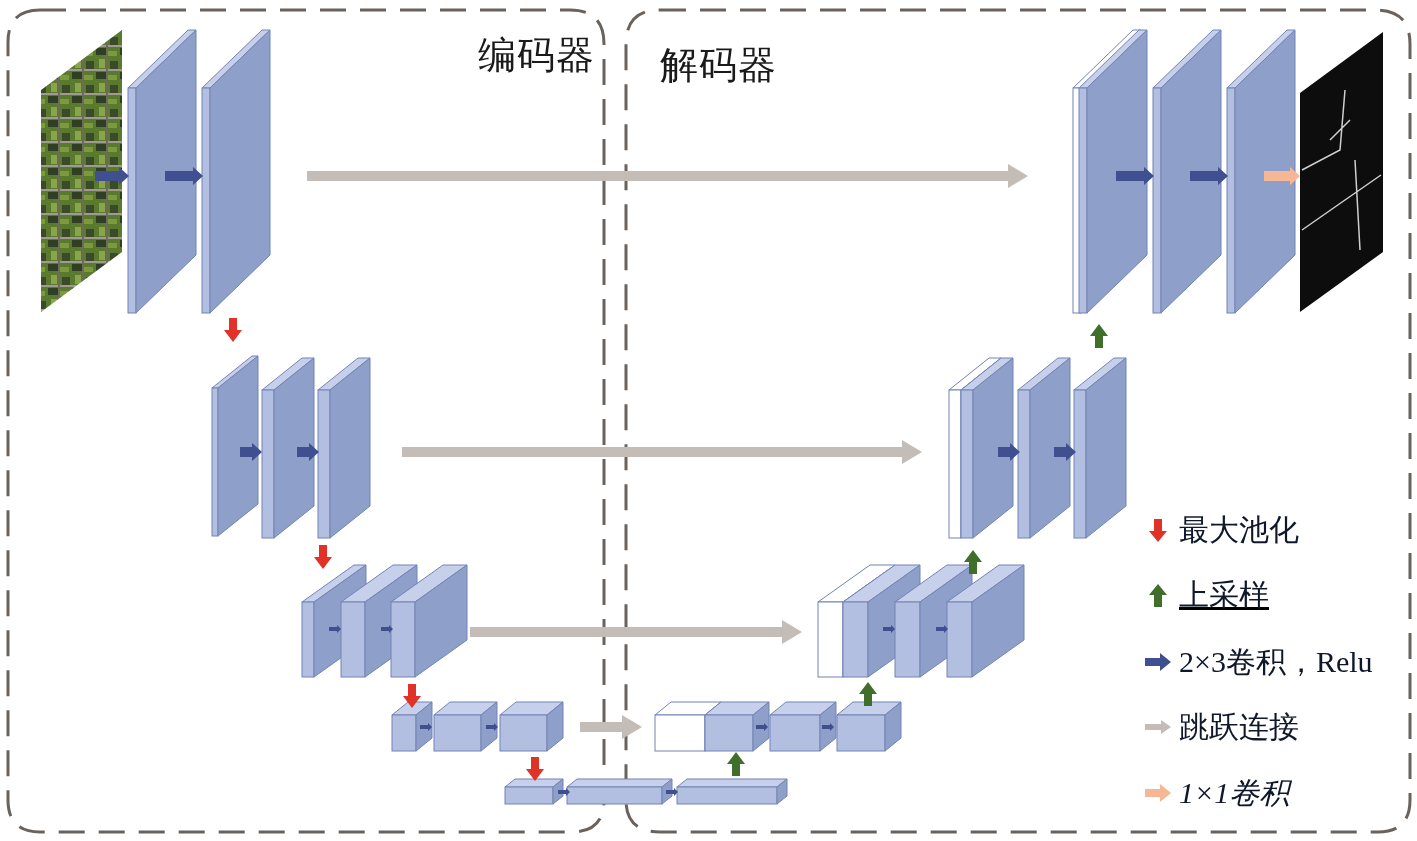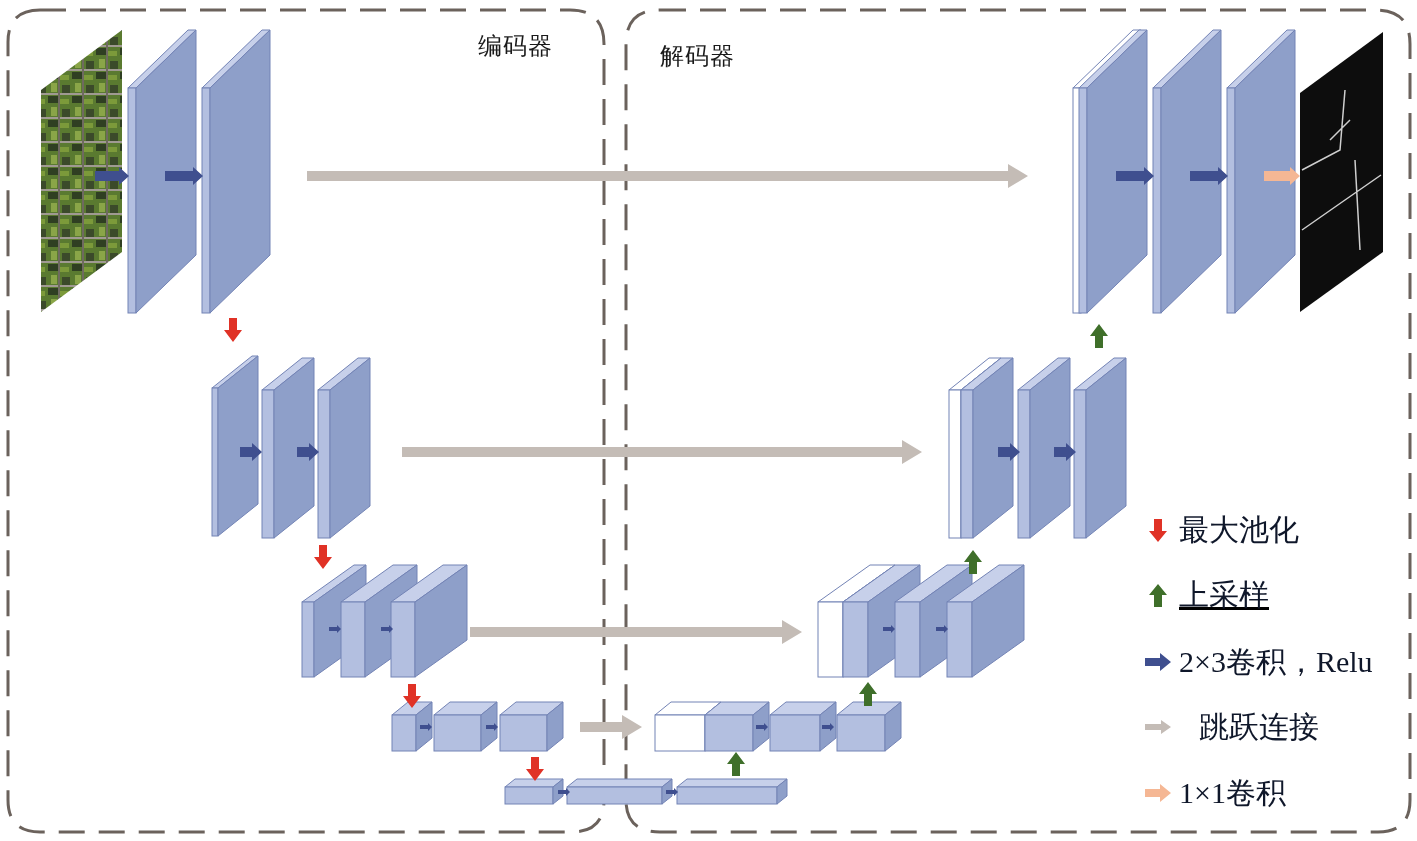--- a/index.html
+++ b/index.html
@@ -1,19 +1,19 @@
 <!DOCTYPE html>
 <html><head>
 <meta charset="utf-8">
 <style>
   html, body { margin: 0; padding: 0; background: #ffffff; }
   body { width: 1417px; height: 841px; position: relative; overflow: hidden;
          font-family: "DejaVu Serif", "Liberation Serif", serif; }
   #stage { position: absolute; left: 0; top: 0; width: 1417px; height: 841px; }
-  .section-title { position: absolute; font-size: 24px; color: #1a1a1a; letter-spacing: 1px;
+  .section-title { position: absolute; font-size: 38px; color: #1a1a1a; letter-spacing: 1px;
                    font-family: "DejaVu Serif", serif; }
   .legend { position: absolute; left: 1145px; top: 505px; width: 270px; }
   .legend-item { position: absolute; left: 0; height: 40px; display: flex; align-items: center; }
   .legend-icon { width: 26px; height: 30px; position: relative; margin-right: 8px; }
   .legend-label { font-size: 30px; color: #0f172a; white-space: nowrap;
                   font-family: "Liberation Serif", "DejaVu Serif", serif; }
 </style>
 </head>
 <body>
 
@@ -243,29 +243,29 @@
     <span class="legend-label">上采样</span>
   </div>
   <div class="legend-item" style="top:137px;">
     <span class="legend-icon">
       <svg width="26" height="30">
           <path d="M0 11 h15 v-5 l11 9 l-11 9 v-5 h-15 z" fill="#3f4f8f"></path>
         </svg>
     </span>
     <span class="legend-label">2×3卷积，Relu</span>
   </div>
-  <div class="legend-item" style="top:202px;gap:20px;">
+  <div class="legend-item" style="top:202px;">
     <span class="legend-icon">
       <svg width="26" height="30">
           <path d="M0 12 h16 v-4 l10 7 l-10 7 v-4 h-16 z" fill="#c4bcb6"></path>
         </svg>
     </span>
     <span class="legend-label">跳跃连接</span>
   </div>
-  <div class="legend-item" style="top:268px;">
+  <div class="legend-item" style="top:268px;font-style:italic;">
     <span class="legend-icon">
       <svg width="26" height="30">
           <path d="M0 11 h15 v-5 l11 9 l-11 9 v-5 h-15 z" fill="#f5b794"></path>
         </svg>
     </span>
     <span class="legend-label">1×1卷积</span>
   </div>
 </div>
 
 </body></html>

